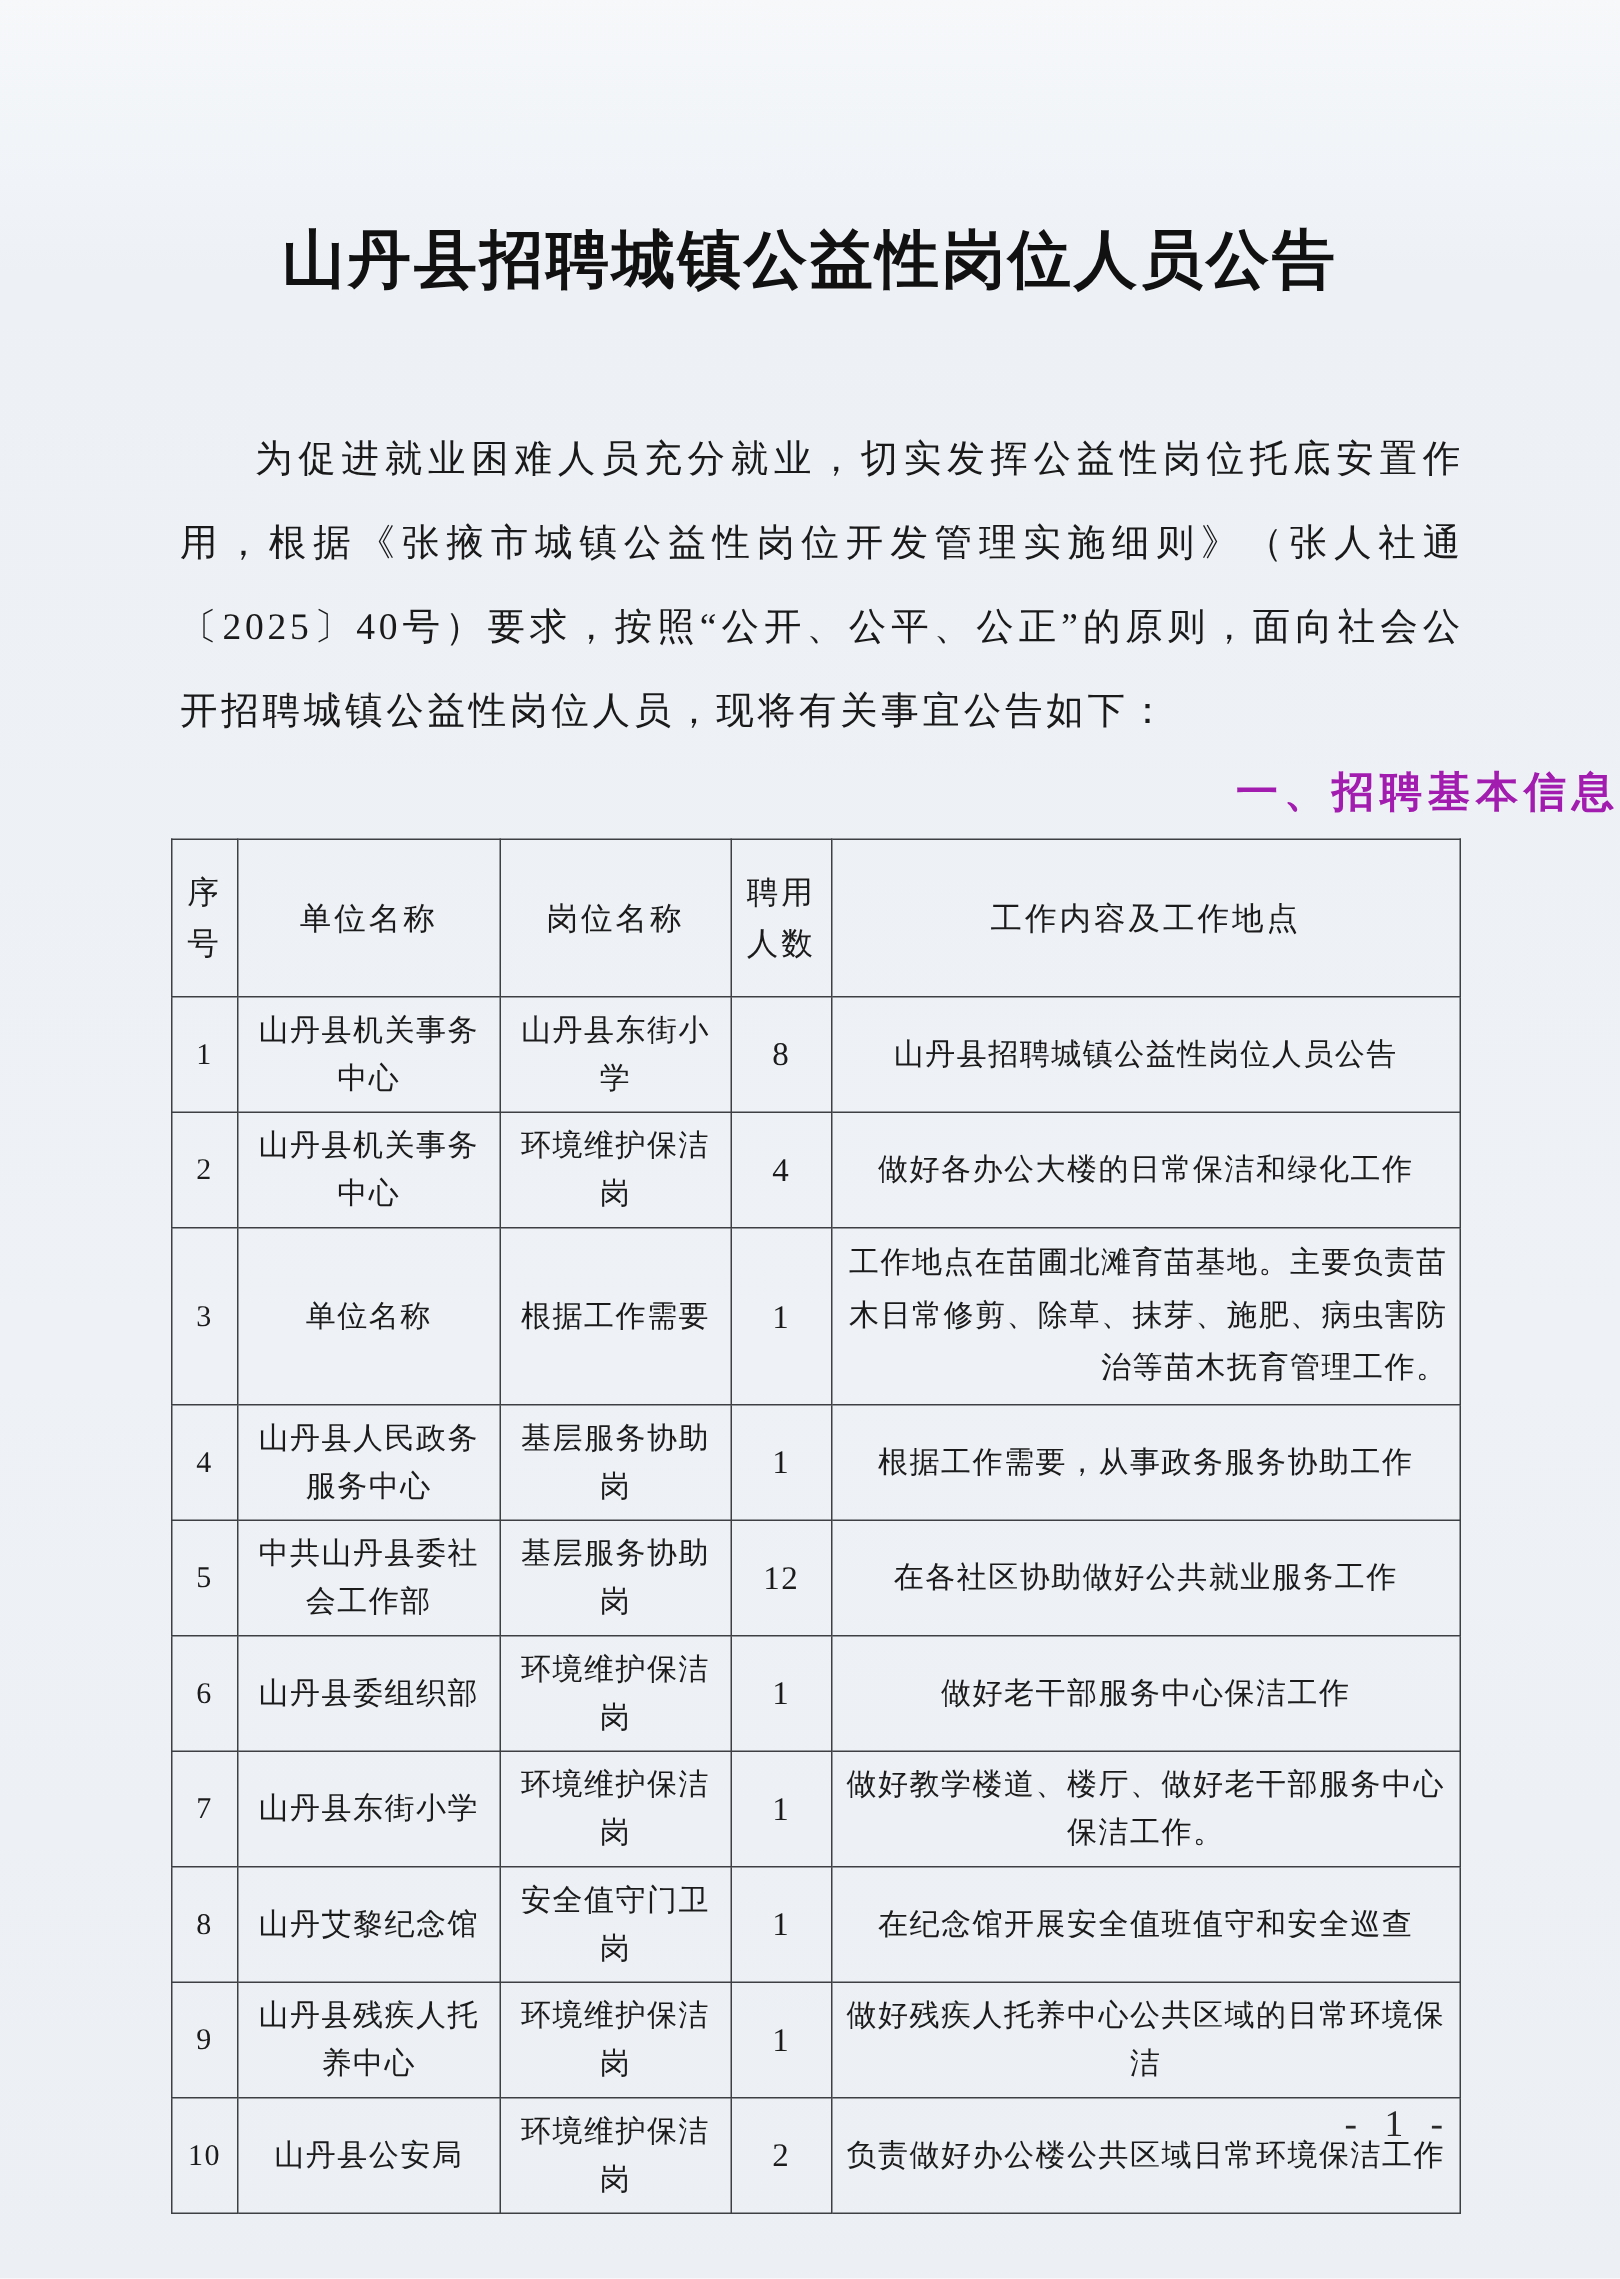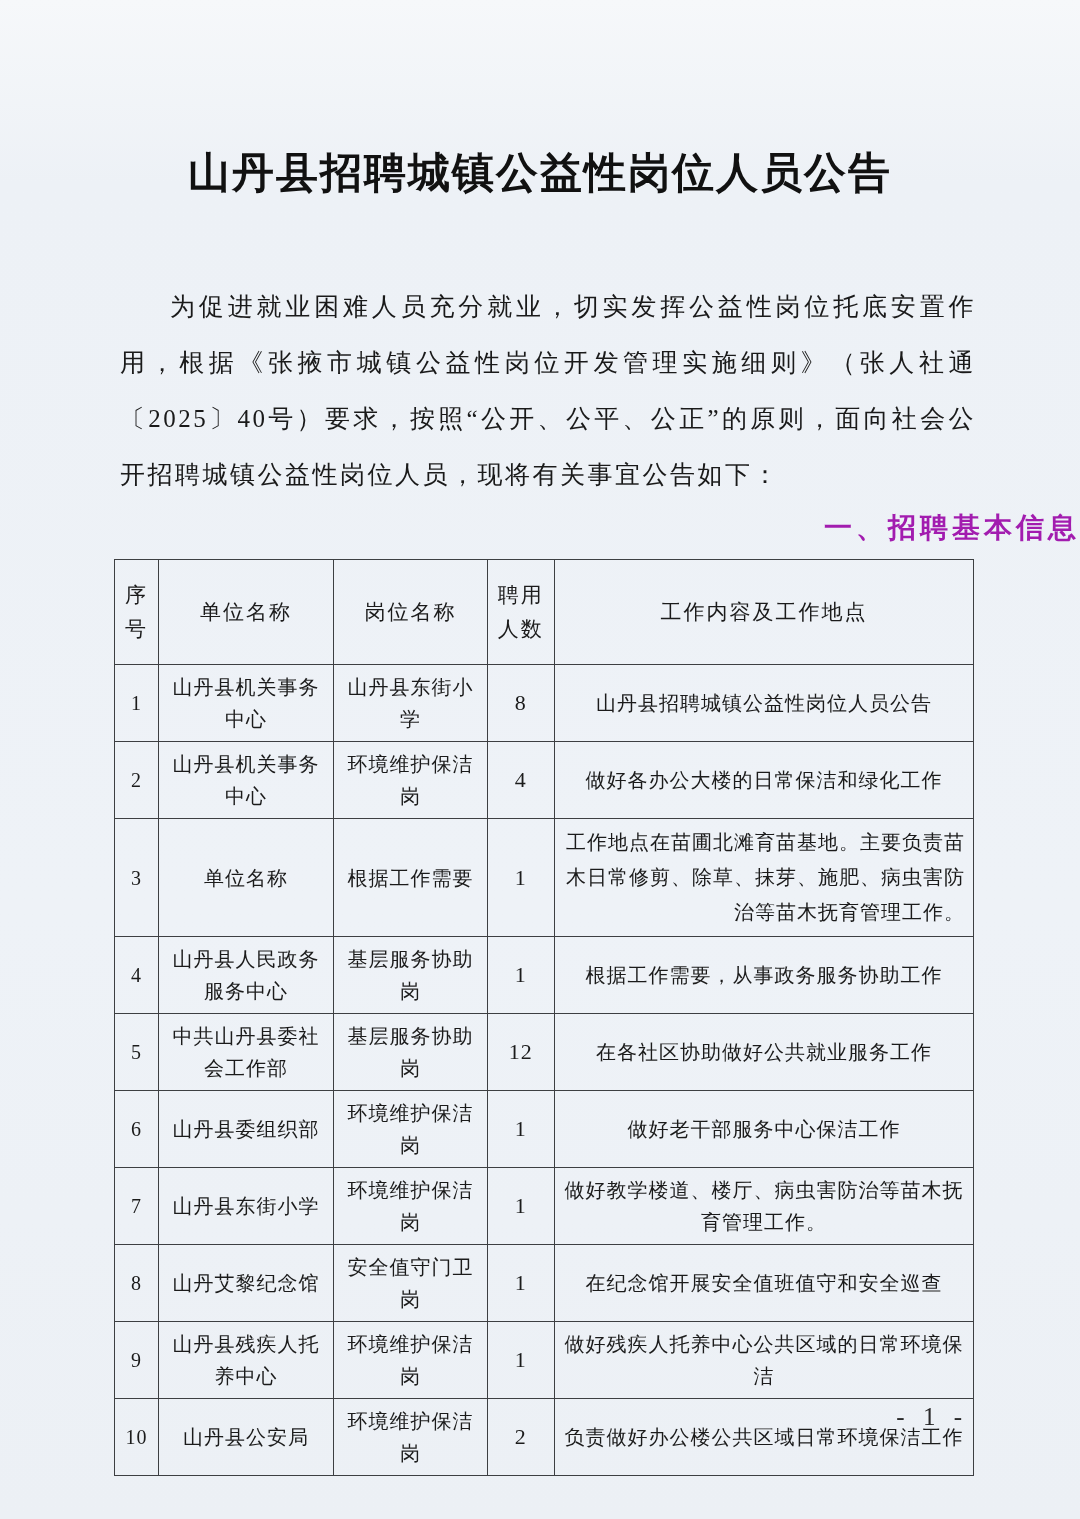--- a/index.html
+++ b/index.html
@@ -167,21 +167,21 @@
           <td>山丹县委组织部</td>
           <td>环境维护保洁岗</td>
           <td class="count-cell">1</td>
           <td>做好老干部服务中心保洁工作</td>
         </tr>
         <tr>
           <td>7</td>
           <td>山丹县东街小学</td>
           <td>环境维护保洁岗</td>
           <td class="count-cell">1</td>
-          <td>做好教学楼道、楼厅、病虫害防治等苗木抚育管理工作。</td>
+          <td>做好教学楼道、楼厅、做好老干部服务中心保洁工作。</td>
         </tr>
         <tr>
           <td>8</td>
           <td>山丹艾黎纪念馆</td>
           <td>安全值守门卫岗</td>
           <td class="count-cell">1</td>
           <td>在纪念馆开展安全值班值守和安全巡查</td>
         </tr>
         <tr>
           <td>9</td>

